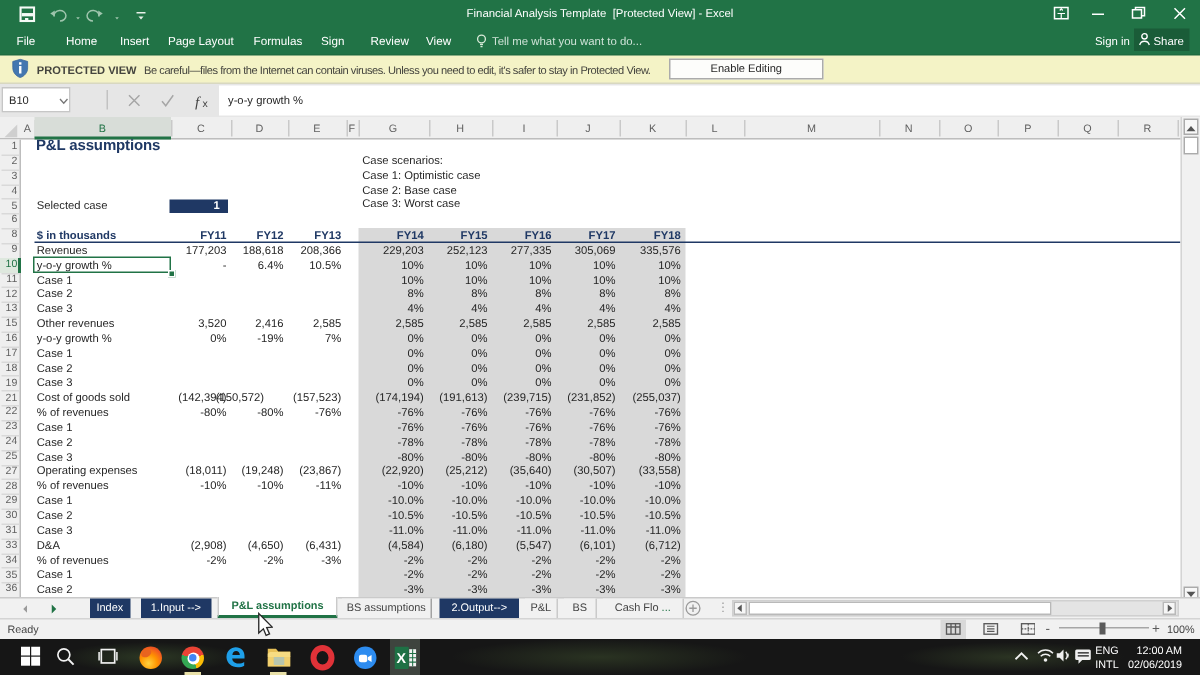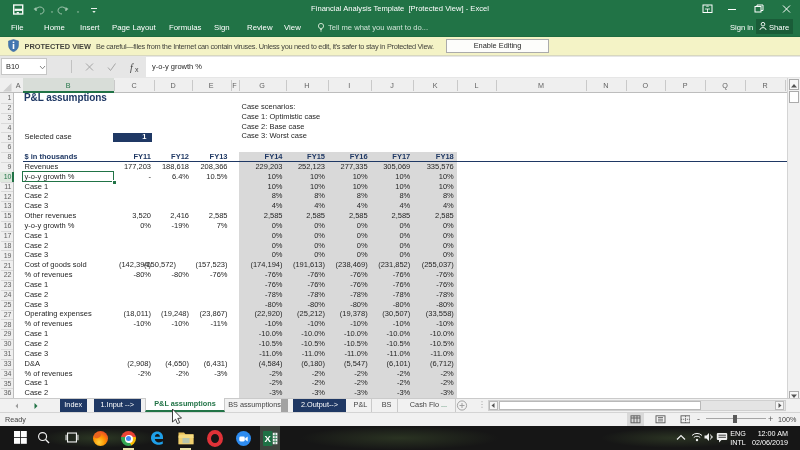--- a/index.html
+++ b/index.html
@@ -279,21 +279,21 @@
 <div class="cell rt" style="left:285.5px;top:250.44px;width:39.5px;line-height:9.84px">0%</div>
 <div class="cell rt" style="left:328px;top:250.44px;width:39.69999999999999px;line-height:9.84px">0%</div>
 <div class="cell rt" style="left:370.7px;top:250.44px;width:39.60000000000002px;line-height:9.84px">0%</div>
 <div class="cell rt" style="left:413.3px;top:250.44px;width:40.5px;line-height:9.84px">0%</div>
 <div class="cell" style="left:24.5px;top:260.28px;line-height:9.84px;font-size:7.5px">Cost of goods sold</div>
 <div class="cell rt" style="left:114px;top:260.28px;width:37px;line-height:9.84px">(142,394)</div>
 <div class="cell rt" style="left:141px;top:260.28px;width:35px;line-height:9.84px">(150,572)</div>
 <div class="cell rt" style="left:192px;top:260.28px;width:35.5px;line-height:9.84px">(157,523)</div>
 <div class="cell rt" style="left:238.5px;top:260.28px;width:44.0px;line-height:9.84px">(174,194)</div>
 <div class="cell rt" style="left:285.5px;top:260.28px;width:39.5px;line-height:9.84px">(191,613)</div>
-<div class="cell rt" style="left:328px;top:260.28px;width:39.69999999999999px;line-height:9.84px">(238,469)</div>
+<div class="cell rt" style="left:328px;top:260.28px;width:39.69999999999999px;line-height:9.84px">(239,715)</div>
 <div class="cell rt" style="left:370.7px;top:260.28px;width:39.60000000000002px;line-height:9.84px">(231,852)</div>
 <div class="cell rt" style="left:413.3px;top:260.28px;width:40.5px;line-height:9.84px">(255,037)</div>
 <div class="cell" style="left:24.5px;top:270.12px;line-height:9.84px;font-size:7.5px">% of revenues</div>
 <div class="cell rt" style="left:114px;top:270.12px;width:37px;line-height:9.84px">-80%</div>
 <div class="cell rt" style="left:154px;top:270.12px;width:35px;line-height:9.84px">-80%</div>
 <div class="cell rt" style="left:192px;top:270.12px;width:35.5px;line-height:9.84px">-76%</div>
 <div class="cell rt" style="left:238.5px;top:270.12px;width:44.0px;line-height:9.84px">-76%</div>
 <div class="cell rt" style="left:285.5px;top:270.12px;width:39.5px;line-height:9.84px">-76%</div>
 <div class="cell rt" style="left:328px;top:270.12px;width:39.69999999999999px;line-height:9.84px">-76%</div>
 <div class="cell rt" style="left:370.7px;top:270.12px;width:39.60000000000002px;line-height:9.84px">-76%</div>
@@ -315,21 +315,21 @@
 <div class="cell rt" style="left:285.5px;top:299.64px;width:39.5px;line-height:9.84px">-80%</div>
 <div class="cell rt" style="left:328px;top:299.64px;width:39.69999999999999px;line-height:9.84px">-80%</div>
 <div class="cell rt" style="left:370.7px;top:299.64px;width:39.60000000000002px;line-height:9.84px">-80%</div>
 <div class="cell rt" style="left:413.3px;top:299.64px;width:40.5px;line-height:9.84px">-80%</div>
 <div class="cell" style="left:24.5px;top:309.48px;line-height:9.84px;font-size:7.5px">Operating expenses</div>
 <div class="cell rt" style="left:114px;top:309.48px;width:37px;line-height:9.84px">(18,011)</div>
 <div class="cell rt" style="left:154px;top:309.48px;width:35px;line-height:9.84px">(19,248)</div>
 <div class="cell rt" style="left:192px;top:309.48px;width:35.5px;line-height:9.84px">(23,867)</div>
 <div class="cell rt" style="left:238.5px;top:309.48px;width:44.0px;line-height:9.84px">(22,920)</div>
 <div class="cell rt" style="left:285.5px;top:309.48px;width:39.5px;line-height:9.84px">(25,212)</div>
-<div class="cell rt" style="left:328px;top:309.48px;width:39.69999999999999px;line-height:9.84px">(19,378)</div>
+<div class="cell rt" style="left:328px;top:309.48px;width:39.69999999999999px;line-height:9.84px">(35,640)</div>
 <div class="cell rt" style="left:370.7px;top:309.48px;width:39.60000000000002px;line-height:9.84px">(30,507)</div>
 <div class="cell rt" style="left:413.3px;top:309.48px;width:40.5px;line-height:9.84px">(33,558)</div>
 <div class="cell" style="left:24.5px;top:319.32px;line-height:9.84px;font-size:7.5px">% of revenues</div>
 <div class="cell rt" style="left:114px;top:319.32px;width:37px;line-height:9.84px">-10%</div>
 <div class="cell rt" style="left:154px;top:319.32px;width:35px;line-height:9.84px">-10%</div>
 <div class="cell rt" style="left:192px;top:319.32px;width:35.5px;line-height:9.84px">-11%</div>
 <div class="cell rt" style="left:238.5px;top:319.32px;width:44.0px;line-height:9.84px">-10%</div>
 <div class="cell rt" style="left:285.5px;top:319.32px;width:39.5px;line-height:9.84px">-10%</div>
 <div class="cell rt" style="left:328px;top:319.32px;width:39.69999999999999px;line-height:9.84px">-10%</div>
 <div class="cell rt" style="left:370.7px;top:319.32px;width:39.60000000000002px;line-height:9.84px">-10%</div>
@@ -395,21 +395,21 @@
     <path d="M1 0.5 L4 4 L7 0.5 Z" fill="#555"></path>
   </svg>
 <div class="ab" style="left:0;top:398px;width:800px;height:13.6px;background:#f1f1f1;border-top:1px solid #cacaca;box-sizing:border-box"></div>
 <svg class="ab" style="left:13;top:401.5px" width="28" height="8">
     <path d="M5 1.5 L2.5 4 L5 6.5 Z" fill="#9a9a9a"></path>
     <path d="M21.5 1 L24.5 4 L21.5 7 Z" fill="#217346"></path>
   </svg>
 <div class="ab" style="left:60px;top:398.8px;width:26.5px;height:12.8px;background:#1f3864;color:#fff;font-size:7.3px;text-align:center;line-height:12.5px">Index</div>
 <div class="ab" style="left:93.5px;top:398.8px;width:47.5px;height:12.8px;background:#1f3864;color:#fff;font-size:7.3px;text-align:center;line-height:12.5px">1.Input --&gt;</div>
 <div class="ab" style="left:145px;top:398px;width:80px;height:13.6px;background:#fff;color:#217346;font-weight:bold;border-left:1px solid #cacaca;border-right:1px solid #cacaca;border-bottom:2px solid #217346;box-sizing:border-box;font-size:7.3px;text-align:center;line-height:12px">P&amp;L assumptions</div>
-<div class="ab" style="left:228px;top:398.8px;width:60px;height:12.8px;background:#f1f1f1;color:#444;border-right:7px solid #a3a3a3;box-sizing:border-box;font-size:7.3px;text-align:center;line-height:12.5px">BS assumptions</div>
+<div class="ab" style="left:228px;top:398.8px;width:60px;height:12.8px;background:#f1f1f1;color:#444;border-right:1px solid #a3a3a3;box-sizing:border-box;font-size:7.3px;text-align:center;line-height:12.5px">BS assumptions</div>
 <div class="ab" style="left:293px;top:398.8px;width:53px;height:12.8px;background:#1f3864;color:#fff;font-size:7.3px;text-align:center;line-height:12.5px">2.Output--&gt;</div>
 <div class="ab" style="left:350px;top:398.8px;width:22px;height:12.8px;background:#f1f1f1;color:#444;border-right:1px solid #cacaca;box-sizing:border-box;font-size:7.3px;text-align:center;line-height:12.5px">P&amp;L</div>
 <div class="ab" style="left:376px;top:398.8px;width:22px;height:12.8px;background:#f1f1f1;color:#444;border-right:1px solid #cacaca;box-sizing:border-box;font-size:7.3px;text-align:center;line-height:12.5px">BS</div>
 <div class="ab" style="left:402px;top:398.8px;width:54px;height:12.8px;background:#f1f1f1;color:#444;border-right:1px solid #cacaca;box-sizing:border-box;font-size:7.3px;text-align:center;line-height:12.5px">Cash Flo <span style="color:#217346">...</span></div>
 <svg class="ab" style="left:456;top:400px" width="12" height="11" viewBox="0 0 12 11">
     <circle cx="6" cy="5.5" r="4.6" fill="none" stroke="#9a9a9a" stroke-width="0.9"></circle>
     <path d="M6 3 v5 M3.5 5.5 h5" stroke="#9a9a9a" stroke-width="0.9"></path>
   </svg>
 <div class="ab" style="left:478px;top:400px;font-size:8px;color:#9a9a9a;letter-spacing:0">⋮</div>
 <div class="ab" style="left:487.5px;top:399.5px;width:298px;height:11.5px;background:#e4e4e4;border:1px solid #d0d0d0;box-sizing:border-box"></div>

